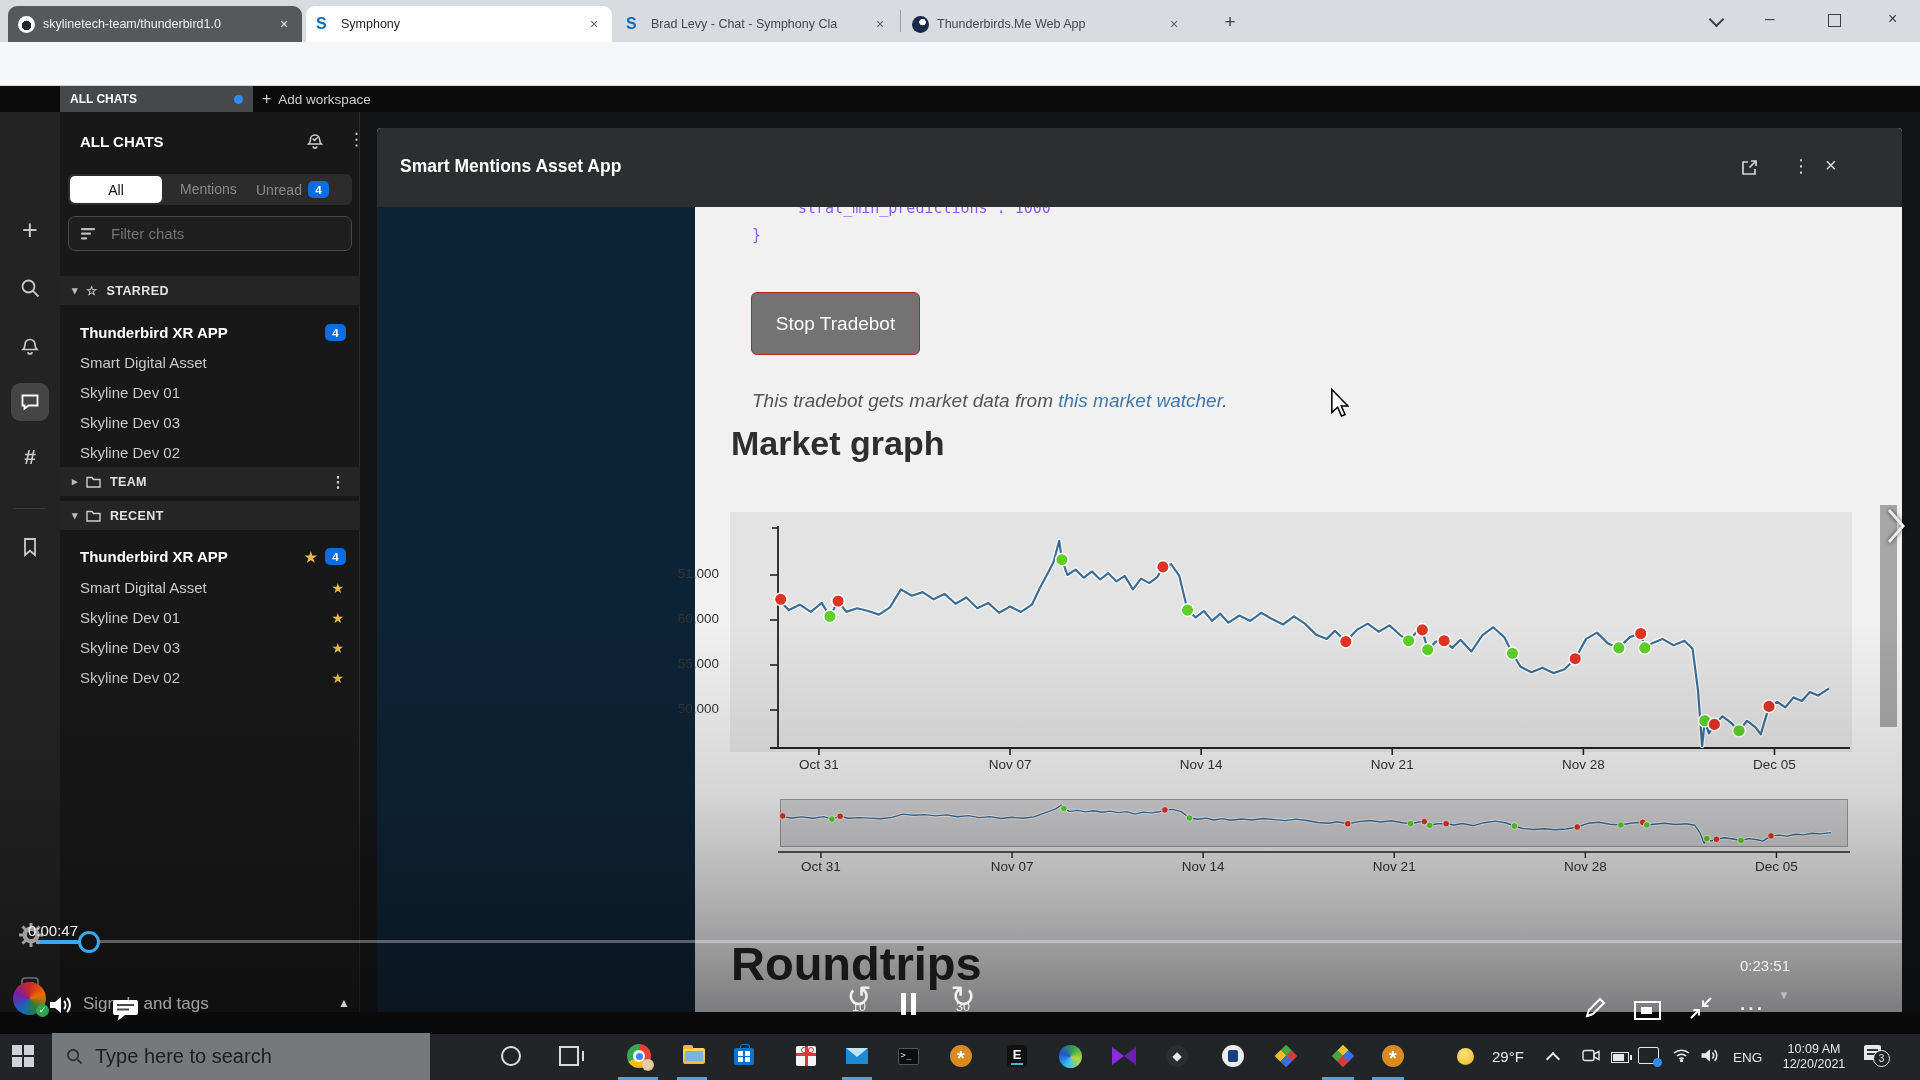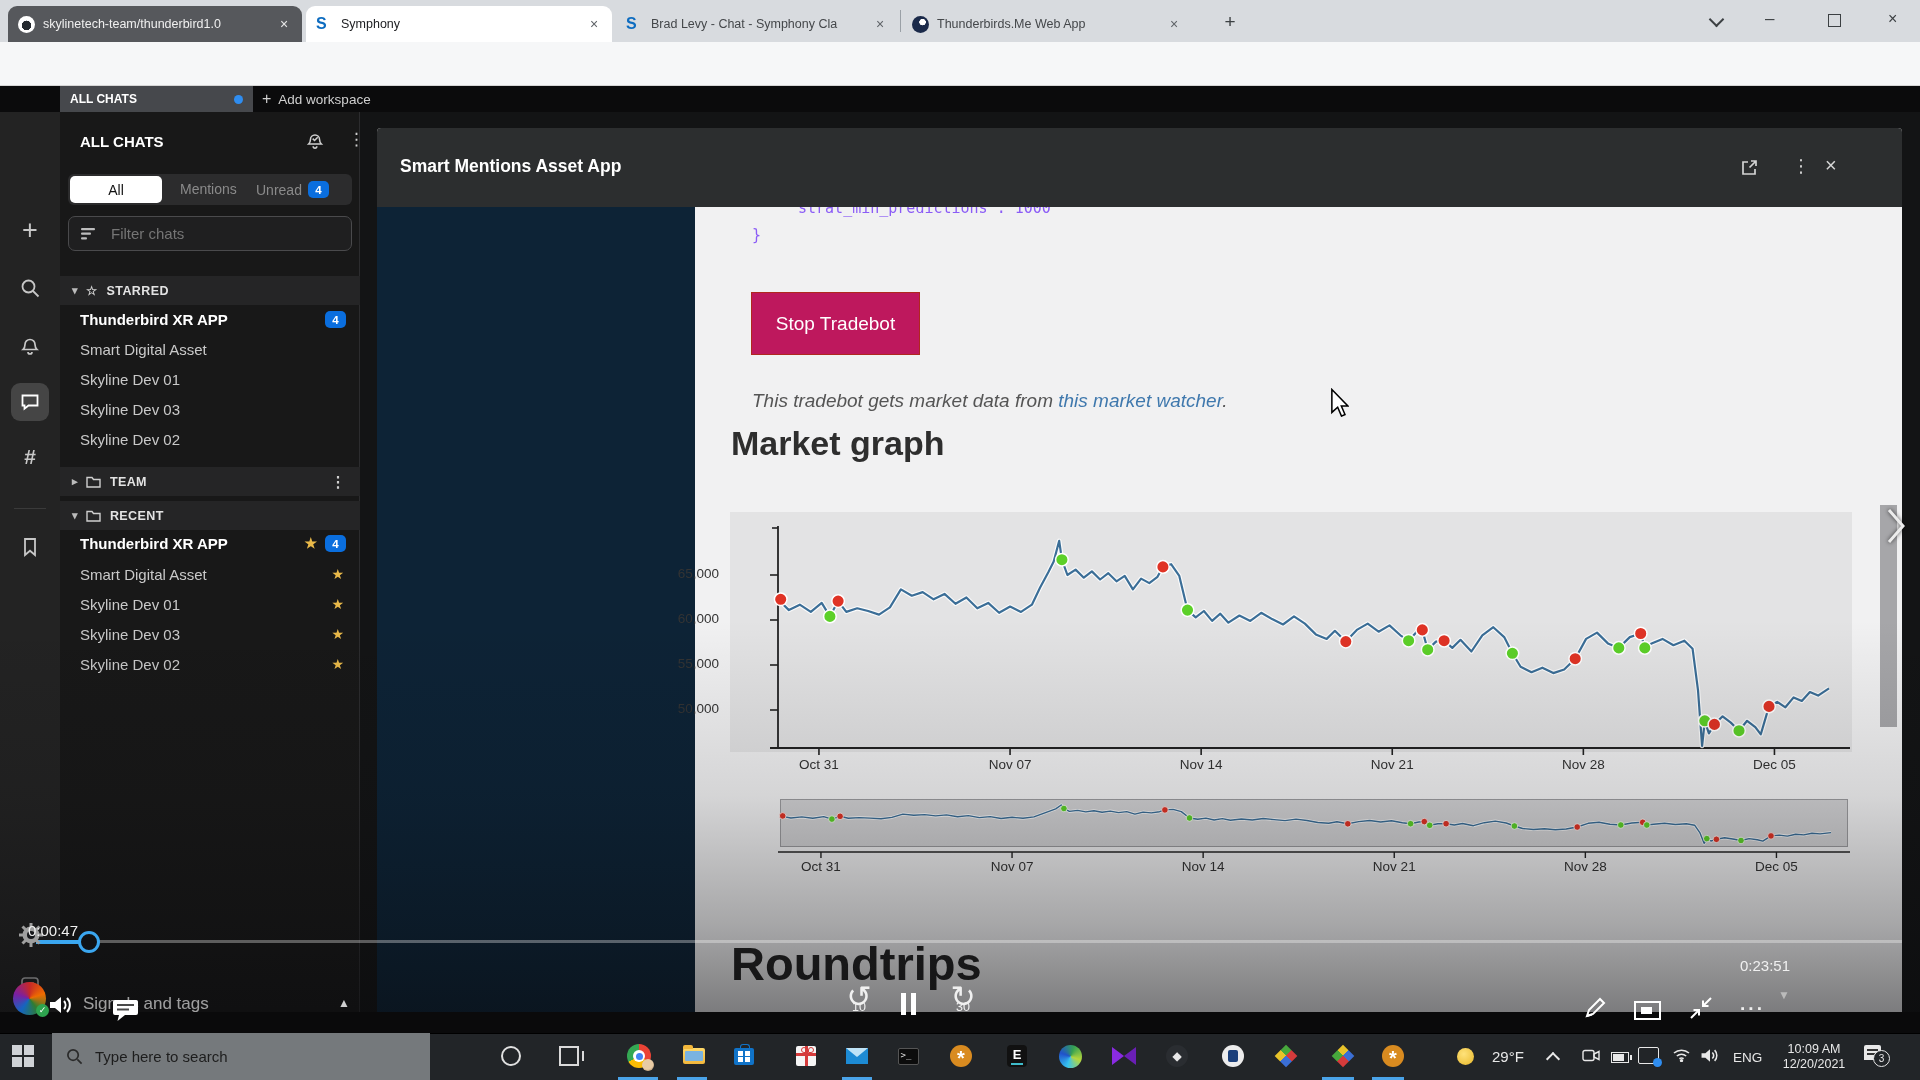--- a/index.html
+++ b/index.html
@@ -16,30 +16,30 @@
   #toolbar{left:0;top:42px;width:1920px;height:44px;background:#f6f7f8;border-bottom:1px solid #d6d6d6;box-sizing:border-box;}
   .navic{font-size:19px;color:#5f6368;}
   #urlfield{left:118px;top:49px;width:1150px;height:31px;border-radius:16px;background:#eef0f2;display:flex;align-items:center;padding:0 14px;box-sizing:border-box;}
   .wbtn{font-size:17px;color:#3c4043;}
   
   #wsbar{left:0;top:86px;width:1920px;height:26px;background:#0b0b0c;}
   #rail{left:0;top:112px;width:60px;height:921px;background:#232323;}
   #sidebar{left:60px;top:112px;width:300px;height:921px;background:#181818;border-right:1px solid #2c2c2e;box-sizing:border-box;}
   #appbg{left:360px;top:112px;width:1560px;height:921px;background:#131415;}
   .railic{left:0;width:60px;display:flex;justify-content:center;color:#c7c7c7;}
-  .srow{left:0;width:300px;height:30px;display:flex;align-items:flex-start;color:#c9c9c9;font-size:15px;}
+  .srow{left:0;width:300px;height:30px;display:flex;align-items:flex-end;color:#c9c9c9;font-size:15px;}
   .shead{left:0;width:300px;height:29px;background:#252526;display:flex;align-items:center;color:#e3e3e3;font-size:12.5px;font-weight:bold;letter-spacing:.4px;}
   .badge{min-width:21px;height:17px;border-radius:5px;background:#0a6ede;color:#fff;font-size:11.5px;font-weight:bold;display:flex;align-items:center;justify-content:center;padding:0 3px;box-sizing:border-box;}
   .gstar{color:#e9b949;font-size:14px;}
   
   #modal{left:377px;top:128px;width:1525px;height:884px;background:#f1f1f2;border-radius:4px 4px 0 0;overflow:hidden;}
   #modalhead{left:0;top:0;width:1525px;height:79px;background:#2c2e2f;z-index:5;}
   #navycol{left:0;top:79px;width:318px;height:805px;background:#0d2336;}
   .mico{color:#d6d6d6;}
-  #stopbtn{left:374px;top:164px;width:167px;height:61px;background:#be185d;border:1px solid #b0281e;border-radius:0;color:#fff;font-size:19px;display:flex;align-items:center;justify-content:center;cursor:pointer;}
+  #stopbtn{left:374px;top:164px;width:167px;height:61px;background:#737373;border:1px solid #b0281e;border-radius:6px;color:#fff;font-size:19px;display:flex;align-items:center;justify-content:center;cursor:pointer;}
   .code{font-family:"DejaVu Sans Mono",monospace;font-size:15px;color:#8b5cf6;}
   #desc{left:375px;top:262px;font-size:19px;font-style:italic;color:#555;}
   #desc a{color:#3f78ad;text-decoration:none;cursor:pointer;}
   .h1{font-weight:600;color:#2e2e2e;}
   
   #plotbg{left:353px;top:384px;width:1122px;height:240px;background:#e3e3e4;}
   #minibg{left:403px;top:671px;width:1068px;height:48px;background:#d2d2d4;border:1px solid #9b9b9e;box-sizing:border-box;}
   .ticklab{position:absolute;width:64px;text-align:center;font-size:13.5px;color:#333;}
   .yticklab{position:absolute;width:72px;text-align:right;font-size:13.5px;color:#333;}
   
@@ -318,21 +318,21 @@
           <circle cx="974.8" cy="208.8" r="6.3" fill="#5cd028" stroke="#fff" stroke-width="1.5"></circle>
           <circle cx="984.4" cy="212.4" r="6.3" fill="#e03325" stroke="#fff" stroke-width="1.5"></circle>
           <circle cx="1009.0" cy="218.7" r="6.3" fill="#5cd028" stroke="#fff" stroke-width="1.5"></circle>
           <circle cx="1039.0" cy="194.4" r="6.3" fill="#e03325" stroke="#fff" stroke-width="1.5"></circle>
         </g>
     </svg>
     <div id="main-ylabels" class="ab" style="left:270px;top:384px;width:76px;height:240px;">
         <div class="yticklab" style="left: 0px; top: 189px;">50,000</div>
         <div class="yticklab" style="left: 0px; top: 144px;">55,000</div>
         <div class="yticklab" style="left: 0px; top: 99px;">60,000</div>
-        <div class="yticklab" style="left: 0px; top: 54px;">65,000</div>
+        <div class="yticklab" style="left: 0px; top: 54px;">51,000</div>
       </div>
     <div id="main-xlabels" class="ab" style="left:353px;top:629px;width:1122px;height:20px;">
         <div class="ticklab" style="left: 56.95px; top: 0px;">Oct 31</div>
         <div class="ticklab" style="left: 248.05px; top: 0px;">Nov 07</div>
         <div class="ticklab" style="left: 439.15px; top: 0px;">Nov 14</div>
         <div class="ticklab" style="left: 630.25px; top: 0px;">Nov 21</div>
         <div class="ticklab" style="left: 821.35px; top: 0px;">Nov 28</div>
         <div class="ticklab" style="left: 1012.45px; top: 0px;">Dec 05</div>
       </div>
 
@@ -475,21 +475,21 @@
         <div style="width:10px;height:10px;background:#cfd2d6;"></div>
         <div style="width:10px;height:10px;background:#cfd2d6;"></div>
         <div style="width:10px;height:10px;background:#cfd2d6;"></div>
       </div>
   </div>
   <div class="ab flex" style="left:52px;top:1033px;width:378px;height:47px;background:#75797c;z-index:11;padding:0 14px;box-sizing:border-box;">
     <svg width="17" height="17" viewBox="0 0 18 18" fill="none" stroke="#2a2a2a" stroke-width="1.8" style="margin-right:12px;">
         <circle cx="7.5" cy="7.5" r="5.5"></circle>
         <path d="M12 12l4.5 4.5"></path>
       </svg>
-    <span style="font-size:15px;color:#1d1d1d;">Type here to search</span>
+    <span style="font-size:20px;color:#1d1d1d;">Type here to search</span>
   </div>
 
   <div class="tkic" style="left:498px;">
       <div style="width:16px;height:16px;border:2px solid #e0e0e0;border-radius:50%;"></div>
     </div>
   <div class="tkic" style="left:558px;">
       <div style="width:16px;height:16px;border:2px solid #dadada;"></div>
       <div style="width:2px;height:10px;background:#dadada;margin-left:3px;"></div>
     </div>
   <div class="tkic" style="left:626px;">

